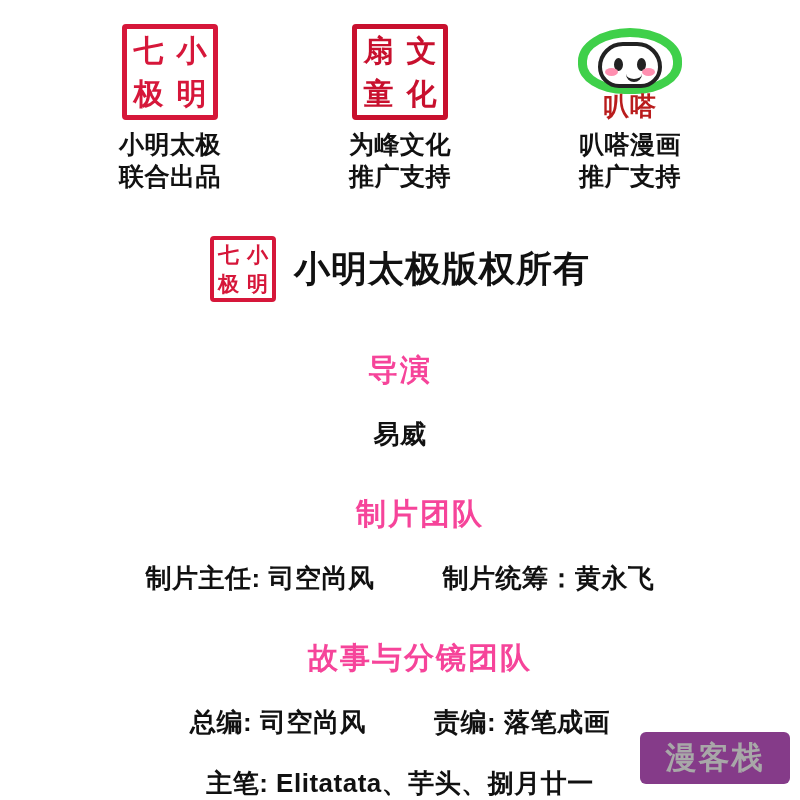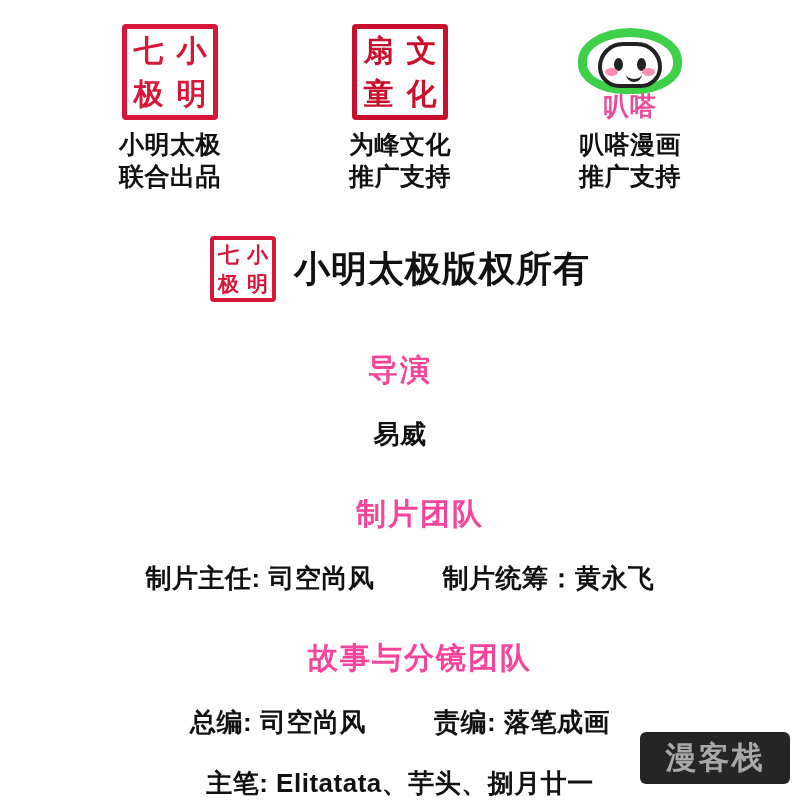--- a/index.html
+++ b/index.html
@@ -127,21 +127,21 @@
     border-radius: 0 0 10px 10px;
   }
   .mascot .brand {
     position: absolute;
     left: 0;
     bottom: -4px;
     width: 120px;
     text-align: center;
     font-size: 26px;
     font-weight: bold;
-    color: #ec4899;
+    color: #b91c1c;
     letter-spacing: 1px;
   }
 
   
   .copyright-row {
     display: flex;
     justify-content: center;
     align-items: center;
     gap: 18px;
     margin-top: 44px;
@@ -181,21 +181,21 @@
   .credit-line.plain { font-weight: bold; }
 
   
   .watermark {
     position: absolute;
     right: 10px;
     bottom: 16px;
     width: 150px;
     height: 52px;
     border-radius: 6px;
-    background: #000000;
+    background: #701a75;
     color: #9a9a9a;
     font-size: 31px;
     font-weight: bold;
     display: flex;
     align-items: center;
     justify-content: center;
     letter-spacing: 2px;
     opacity: 0.85;
   }
 </style>

